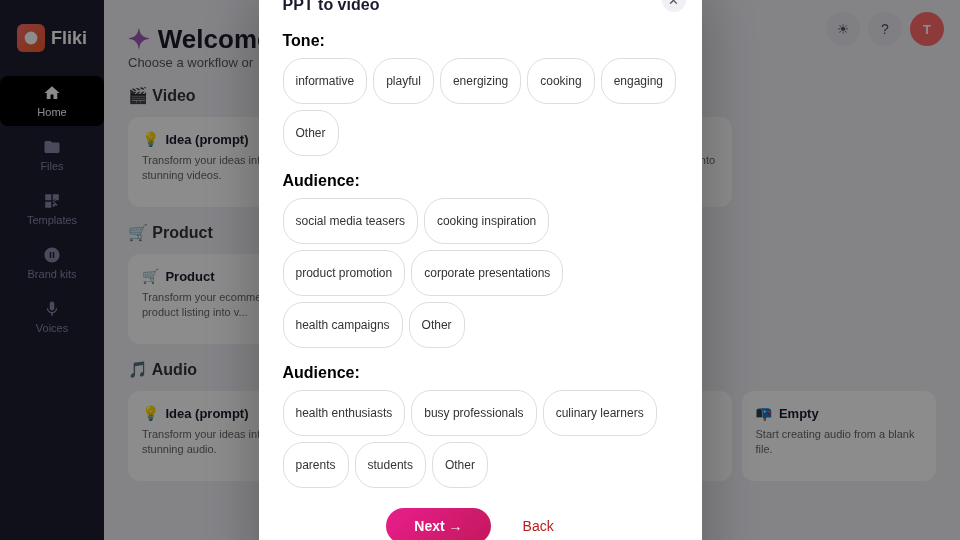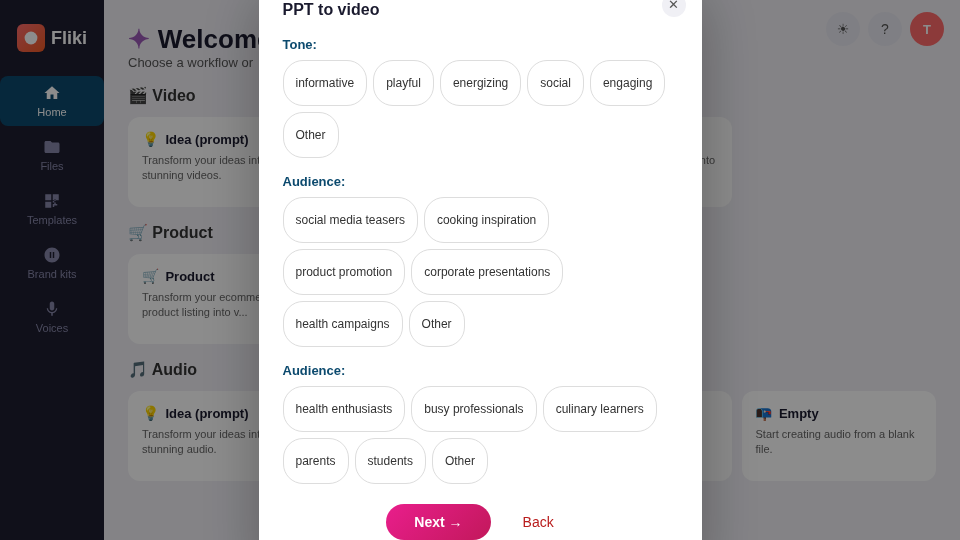--- a/index.html
+++ b/index.html
@@ -54,21 +54,21 @@
       flex-direction: column;
       align-items: center;
       gap: 4px;
       padding: 8px 12px;
       width: 100%;
       cursor: pointer;
       border-radius: 8px;
       color: #8888aa;
       font-size: 11px;
     }
-    .sidebar-item.active { background: #0c4a6e; color: #fff; }
+    .sidebar-item.active { background: #000000; color: #fff; }
     .sidebar-item svg { width: 18px; height: 18px; }
 
     
     .main {
       flex: 1;
       background: #f0eff5;
       padding: 24px;
       overflow-y: auto;
       position: relative;
     }
@@ -191,23 +191,23 @@
       border: none;
       cursor: pointer;
       display: flex;
       align-items: center;
       justify-content: center;
       font-size: 13px;
       color: #555;
     }
 
     .section-label {
-      font-size: 13px;
+      font-size: 16px;
       font-weight: 600;
-      color: #0c4a6e;
+      color: #000000;
       margin-bottom: 8px;
     }
     .tags-group {
       display: flex;
       flex-wrap: wrap;
       gap: 6px;
       margin-bottom: 16px;
     }
     .tag {
       border: 1.5px solid #ddd;
@@ -406,21 +406,21 @@
 <div class="overlay">
   <div class="modal">
     <div class="modal-title">PPT to video</div>
     <button class="modal-close">✕</button>
 
     <div class="section-label">Tone:</div>
     <div class="tags-group">
       <button class="tag">informative</button>
       <button class="tag">playful</button>
       <button class="tag">energizing</button>
-      <button class="tag">social</button>
+      <button class="tag">cooking</button>
       <button class="tag">engaging</button>
       <button class="tag">Other</button>
     </div>
 
     <div class="section-label">Audience:</div>
     <div class="tags-group">
       <button class="tag">social media teasers</button>
       <button class="tag">cooking inspiration</button>
       <button class="tag">product promotion</button>
       <button class="tag">corporate presentations</button>

